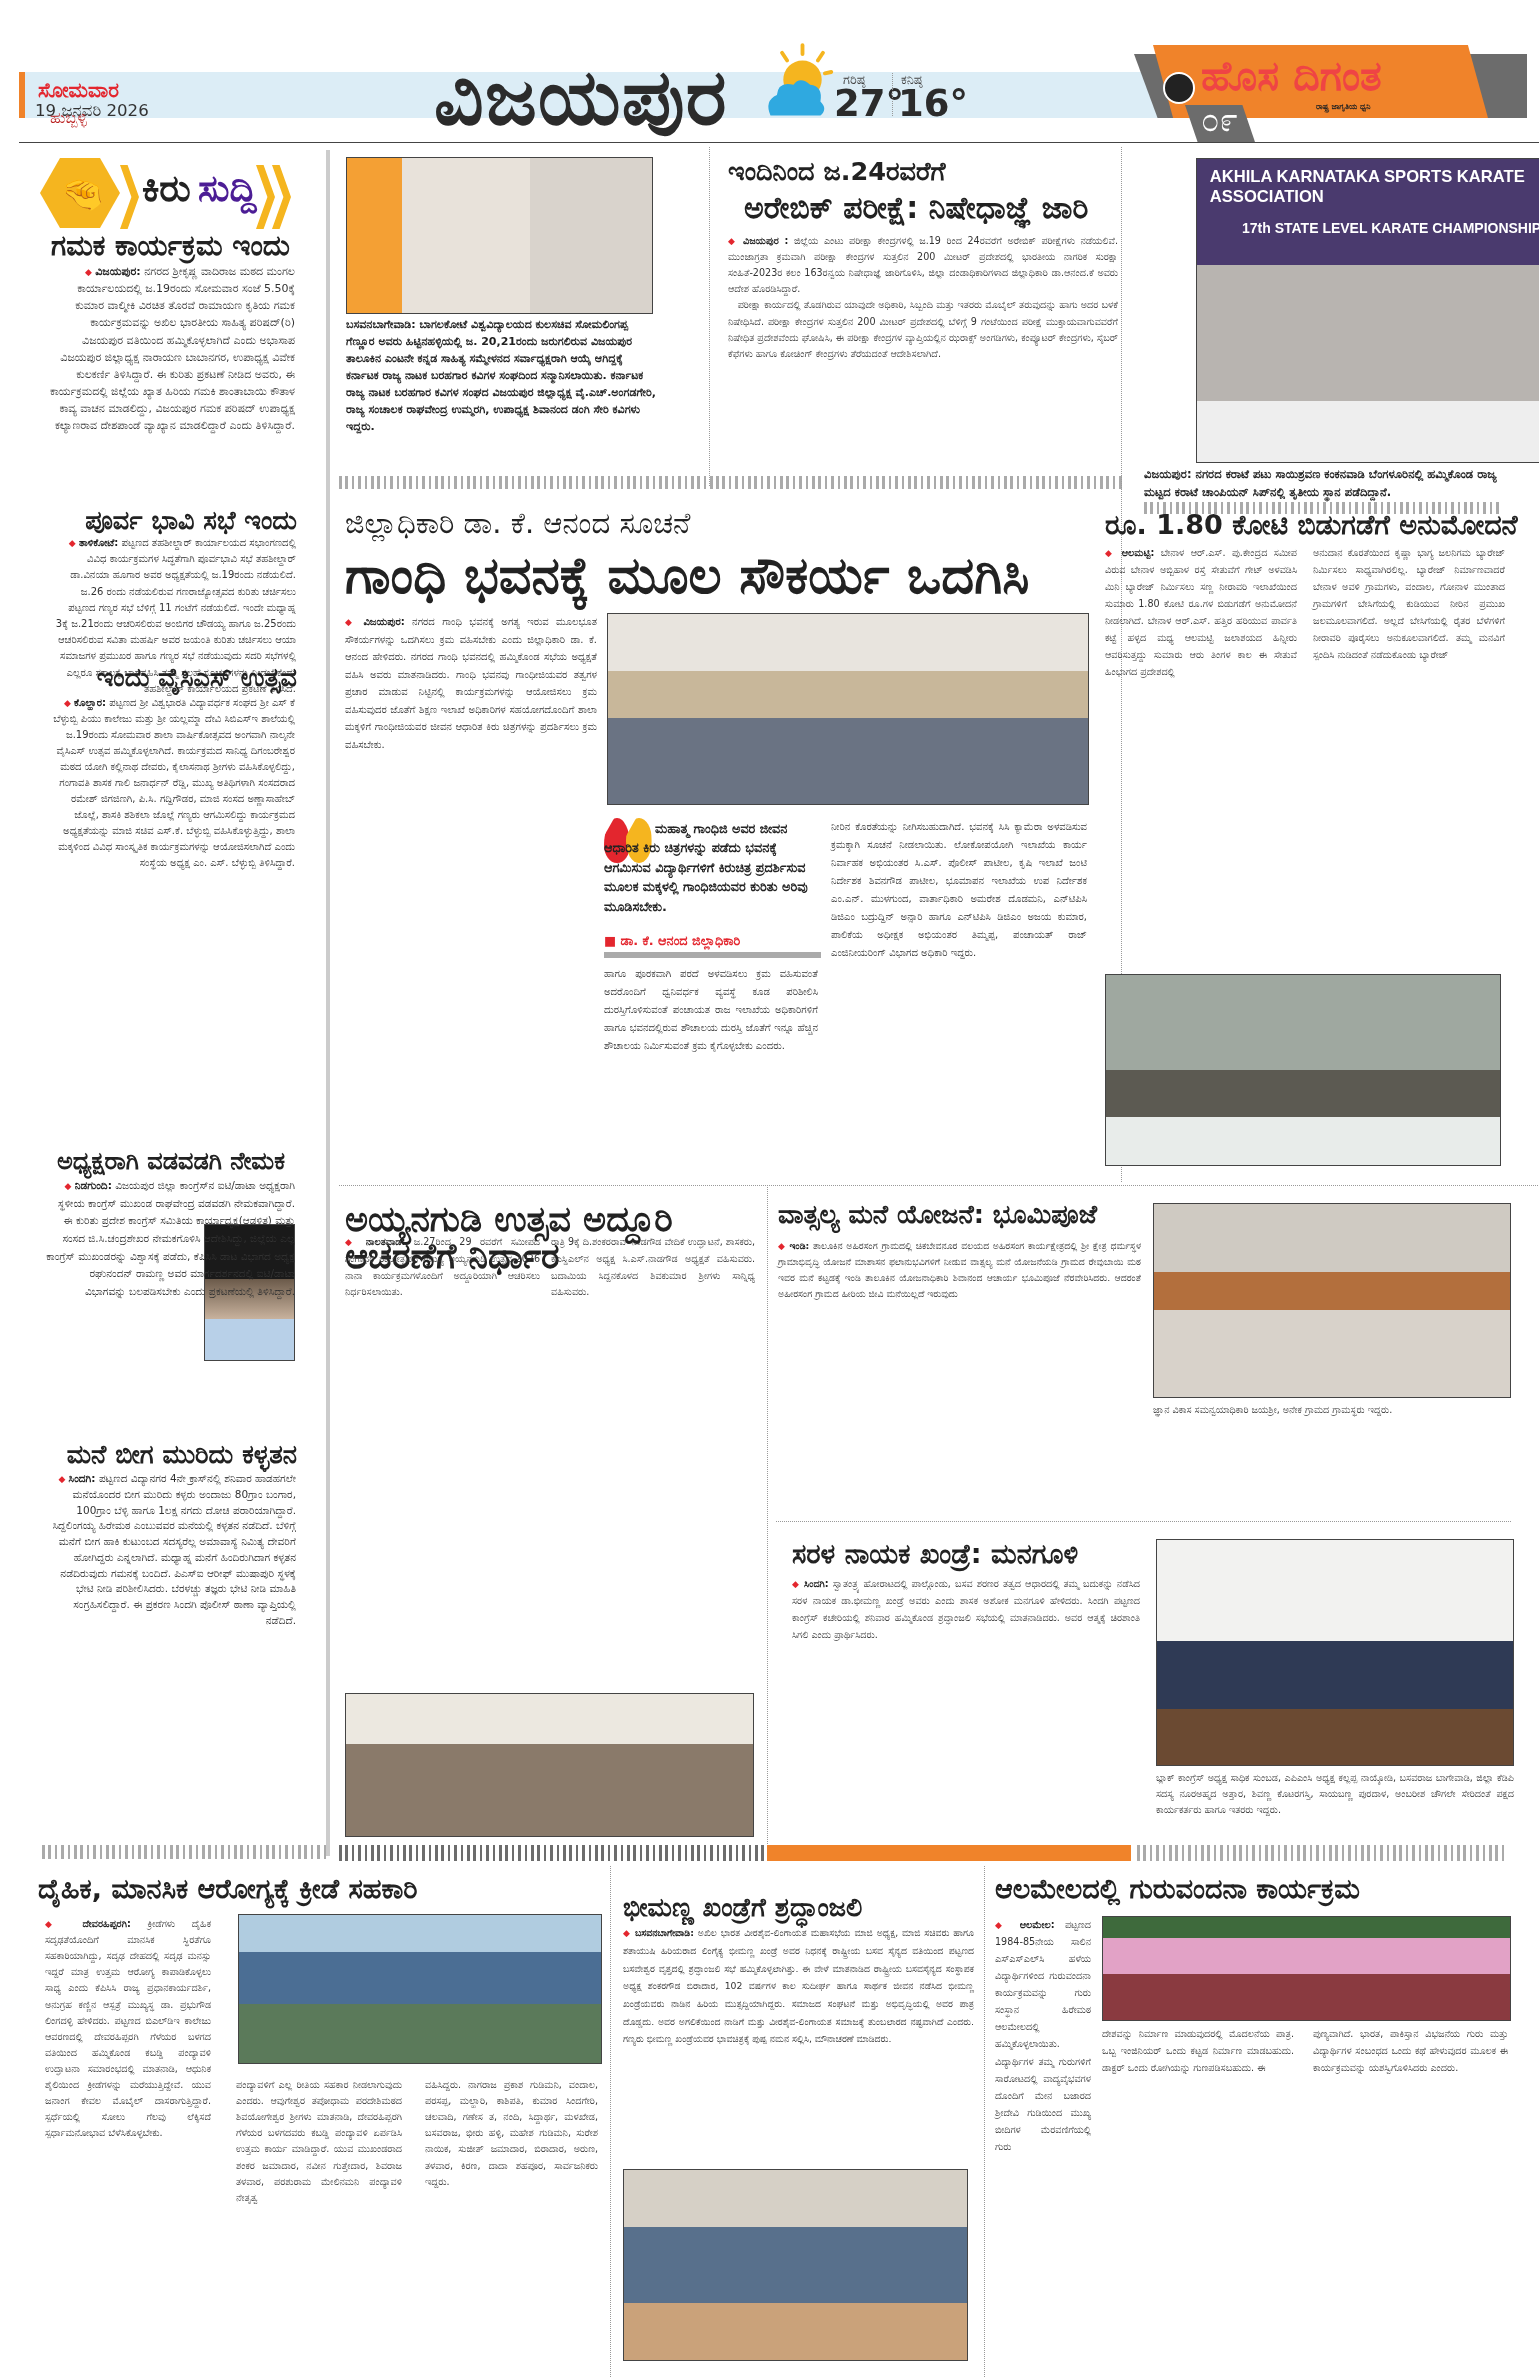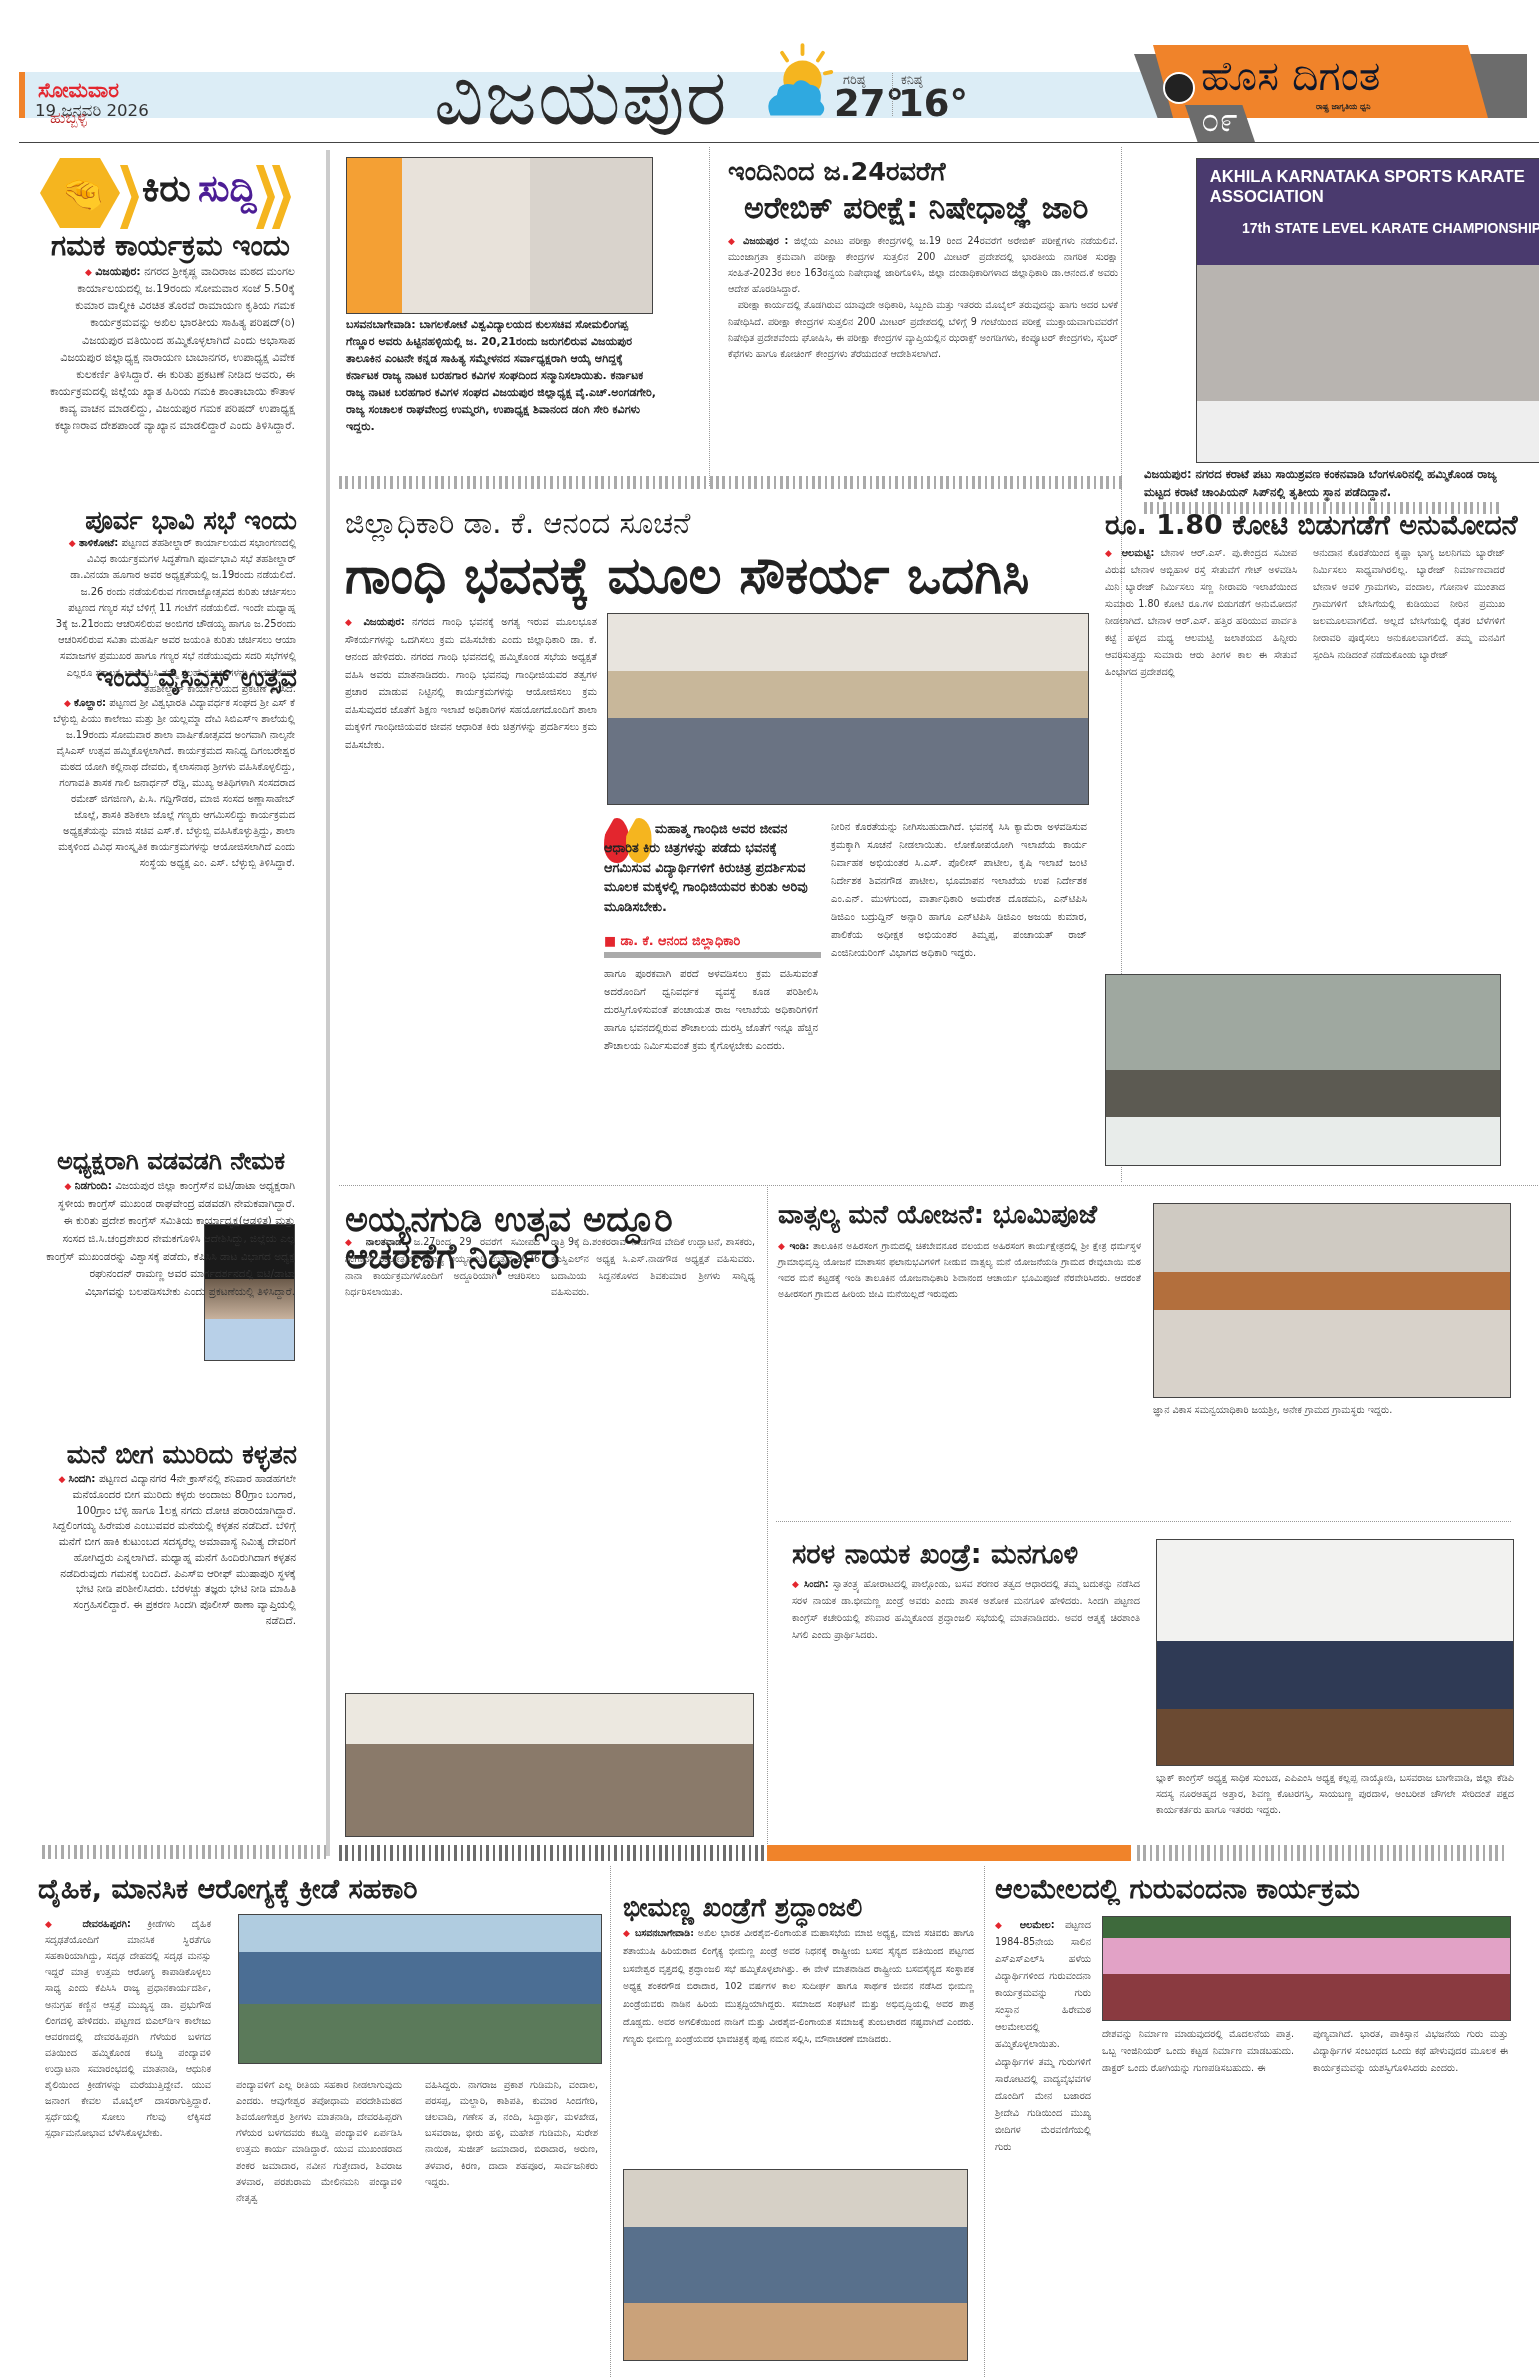--- a/index.html
+++ b/index.html
@@ -4,21 +4,21 @@
 <style>
 *{box-sizing:border-box;margin:0;padding:0}
 body{width:1540px;height:2377px;background:#fff;position:relative;overflow:hidden;font-family:"DejaVu Sans",sans-serif;color:#222}
 .abs{position:absolute}
 .hdr-band{left:19px;top:72px;width:1169px;height:46px;background:#dcedf6}
 .hdr-orange{left:19px;top:72px;width:5.8px;height:46px;background:#f0832a}
 .hdr-day{left:38px;top:78px;font-size:20.4px;font-weight:bold;color:#e3262e}
 .hdr-date{left:35px;top:101px;font-size:16.6px;color:#333}
 .hdr-city{left:50px;top:109px;font-size:15.3px;color:#b91c1c}
 .hdr-rule{left:19px;top:142px;width:1521px;height:1.3px;background:#444}
-.masthead{left:192px;top:58px;font-size:77px;font-weight:400;color:#2b2b2b;letter-spacing:1.3px;line-height:1}
+.masthead{left:192px;top:58px;font-size:77px;font-weight:700;color:#2b2b2b;letter-spacing:1.3px;line-height:1}
 .temp-lbl{font-size:12.8px;color:#444}
 .temp-val{font-size:37px;font-weight:900;color:#2b2b2b;line-height:1}
 .stripe{background:repeating-linear-gradient(90deg,#aaa 0 2.6px,transparent 2.6px 6.4px)}
 h2.hd{position:absolute;font-weight:900;color:#222;line-height:1.05}
 .body{position:absolute;font-size:12px;line-height:1.55;color:#333;text-align:justify}
 .dateline{font-weight:bold;color:#222}
 .dateline::before{content:"◆ ";color:#e3262e;font-size:9px}
 .photo{position:absolute;background:linear-gradient(135deg,#c9b9a3,#8a8f96 50%,#d6cdbf);border:0.6px solid #444;display:flex;align-items:flex-end;justify-content:center;color:#fff;font-size:10.2px}
 .caption{position:absolute;font-size:14px;font-weight:bold;line-height:1.45;color:#222}
 .kiru-hex{left:40px;top:158px;width:80px;height:70px;background:#f5b51f;clip-path:polygon(25% 0,75% 0,100% 50%,75% 100%,25% 100%,0 50%)}
@@ -46,21 +46,21 @@
 </svg>
 <div class="abs temp-lbl" style="left:843px;top:72px">ಗರಿಷ್ಠ</div>
 <div class="abs temp-val" style="left:834px;top:85px">27°</div>
 <div class="abs" style="left:892px;top:73px;width:0;height:43px;border-left:1.3px dotted #999"></div>
 <div class="abs temp-lbl" style="left:901px;top:72px">ಕನಿಷ್ಠ</div>
 <div class="abs temp-val" style="left:898px;top:85px">16°</div>
 
 <div class="abs" style="left:1134px;top:54px;width:393px;height:64px;background:#6c6c6c;clip-path:polygon(0 0,100% 0,100% 100%,6% 100%)"></div>
 <div class="abs" style="left:1153px;top:45px;width:335px;height:73px;background:#f0832a;clip-path:polygon(0 0,94% 0,100% 100%,6% 100%)"></div>
 <div class="abs" style="left:1163px;top:72px;width:32px;height:32px;border-radius:50%;background:#222;border:2.6px solid #fff"></div>
-<div class="abs" style="left:1201px;top:52px;font-size:41px;font-weight:400;color:#0f172a;line-height:1.2">ಹೊಸ ದಿಗಂತ</div>
+<div class="abs" style="left:1201px;top:52px;font-size:41px;font-weight:700;color:#ef4444;line-height:1.2">ಹೊಸ ದಿಗಂತ</div>
 <div class="abs" style="left:1316px;top:102px;font-size:7.7px;font-weight:bold;color:#222">ರಾಷ್ಟ್ರ ಜಾಗೃತಿಯ ಧ್ವನಿ</div>
 <div class="abs" style="left:1185px;top:105px;width:70px;height:37px;background:#6c6c6c;clip-path:polygon(0 0,82% 0,100% 100%,18% 100%)"></div>
 <div class="abs" style="left:1201px;top:102px;font-size:33px;font-weight:normal;color:#fff;line-height:1.1">೦೯</div>
 <div class="abs hdr-rule"></div>
 
 <div class="abs" style="left:326px;top:150px;width:3.8px;height:1706px;background:#ccc"></div>
 <div class="abs kiru-hex"></div>
 <div class="abs" style="left:61px;top:174px;font-size:35px">🤏</div>
 <div class="abs chev" style="left:120px;top:165px"></div>
 <div class="abs" style="left:142px;top:167px;font-size:37px;font-weight:900;color:#222">ಕಿರು</div>

